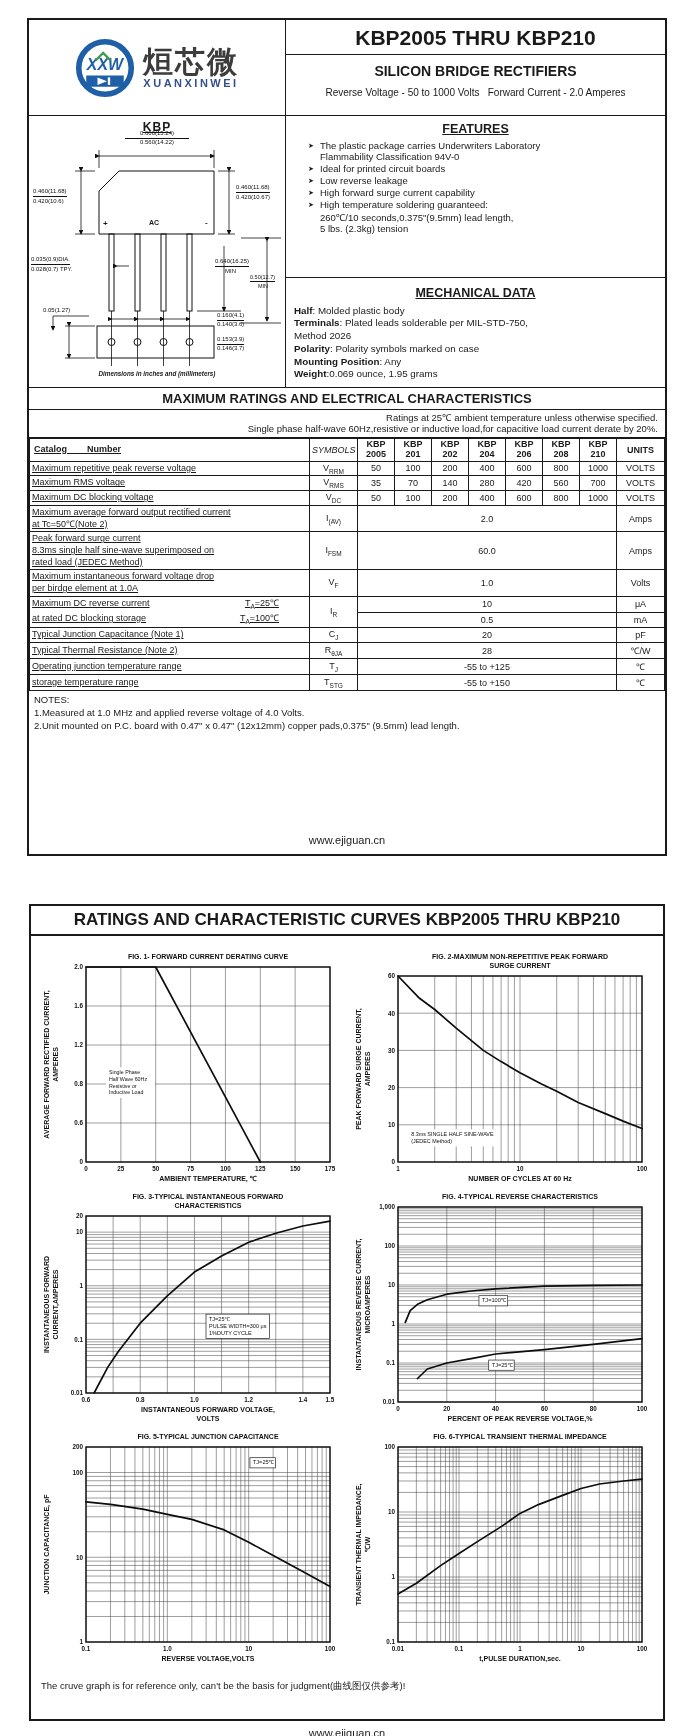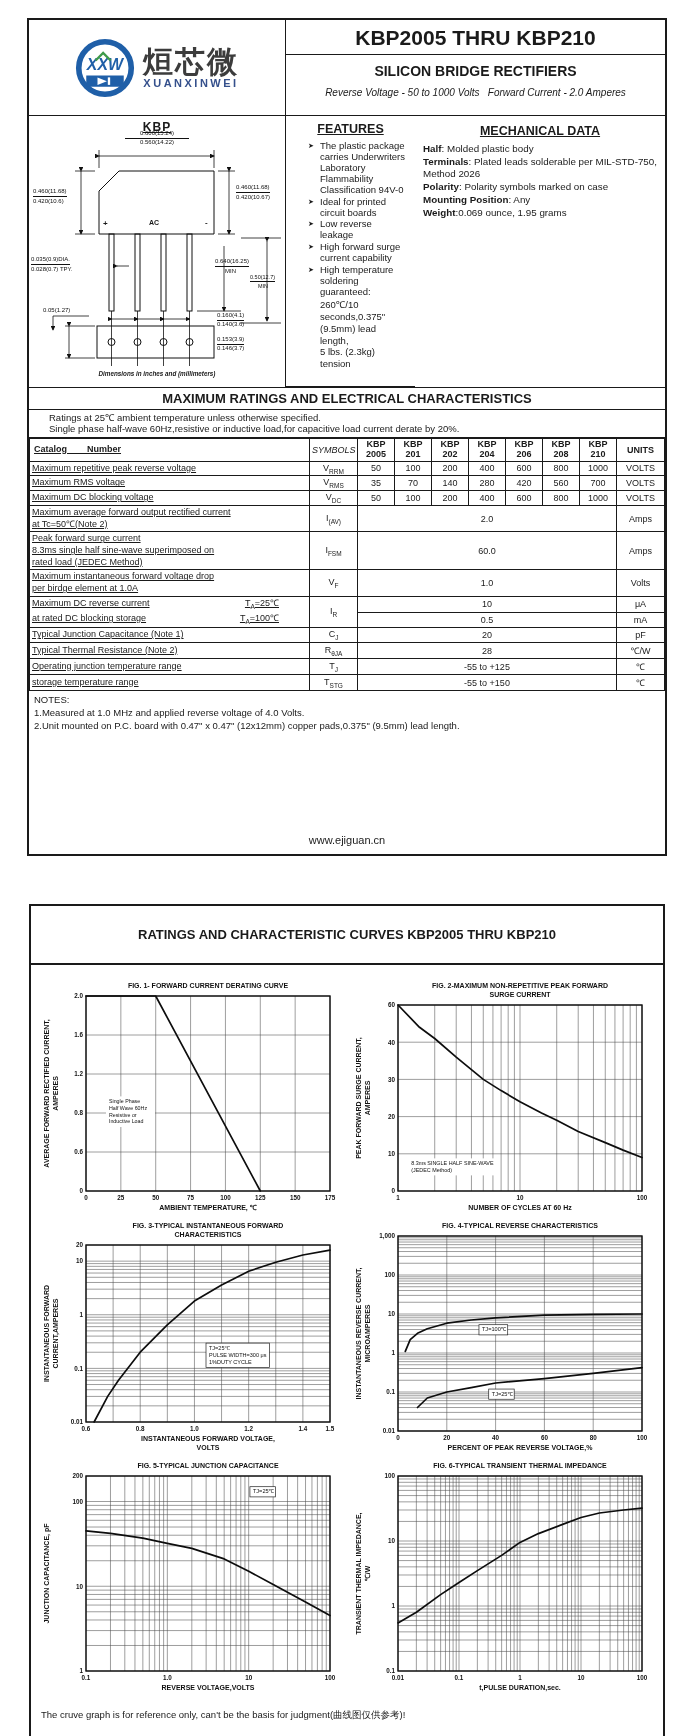--- a/index.html
+++ b/index.html
@@ -13,59 +13,59 @@
   .p1 { height:838px; display:flex; flex-direction:column; }
   .hdr { display:flex; border-bottom:1.5px solid #1a1a1a; height:96px; }
   .logo-cell { width:256px; display:flex; align-items:center; justify-content:center; gap:8px; }
   .logo-mark { width:60px; height:60px; flex:0 0 auto; }
   .logo-txt { display:flex; flex-direction:column; align-items:center; }
   .logo-cn { font-size:30px; font-weight:bold; color:#3c3c3c; letter-spacing:2px; line-height:1.05; }
   .logo-en { font-size:11px; letter-spacing:2.5px; color:#35508c; font-weight:bold; }
   .title-cell { flex:1; border-left:1.5px solid #1a1a1a; display:flex; flex-direction:column; }
   .doc-title { font-size:21px; font-weight:bold; text-align:center; padding:6px 0 4px; border-bottom:1.5px solid #1a1a1a; }
   .doc-sub { font-size:14px; font-weight:bold; text-align:center; padding:8px 0 2px; }
-  .doc-tag { font-size:10px; font-style:italic; text-align:center; padding:6px 0 2px; white-space:pre; }
+  .doc-tag { font-size:10px; text-align:center; padding:6px 0 2px; white-space:pre; }
   .body2col { display:flex; border-bottom:1.5px solid #1a1a1a; height:272px; }
   .draw-cell { width:256px; position:relative; flex:0 0 auto; }
-  .right-col { flex:1; border-left:1.5px solid #1a1a1a; display:flex; flex-direction:row; }
+  .right-col { flex:1; border-left:1.5px solid #1a1a1a; display:flex; flex-direction:column; }
   .feat { border-bottom:1.5px solid #1a1a1a; padding:4px 8px 6px; flex:1; }
   .sec-head { text-align:center; font-weight:bold; font-size:12.5px; text-decoration:underline; margin:2px 0 5px; }
   .feat-item { display:flex; font-size:9.5px; line-height:1.15; margin:1px 0 1px 14px; }
   .feat-item .blt { width:12px; flex:0 0 auto; font-size:7px; padding-top:1px; }
   .feat-item .ftxt { white-space:pre-line; }
   .feat-extra { font-size:9.5px; line-height:1.25; margin-left:26px; white-space:pre-line; }
   .mech { padding:6px 8px; }
   .mech-line { font-size:9.8px; line-height:1.3; }
   
   .dim { position:absolute; font-size:6px; line-height:1.25; color:#111; white-space:nowrap; }
   .frac { border-bottom:0.8px solid #111; }
   .kbp-t { position:absolute; left:0; right:0; top:4px; text-align:center; font-weight:bold; font-size:12px; text-decoration:underline; letter-spacing:1px; }
   .mark { position:absolute; font-size:8px; font-weight:bold; }
   .dim-caption { position:absolute; left:0; right:0; top:254px; text-align:center; font-size:6.3px; font-style:italic; font-weight:bold; }
   
   .ratings-head { text-align:center; font-weight:bold; font-size:13px; padding:3px 16px; border-bottom:1.5px solid #1a1a1a; }
-  .cond { font-size:9.5px; padding:2px 20px; border-bottom:1.5px solid #1a1a1a; line-height:1.2; }
+  .cond { font-size:9.5px; padding:2px 7px; border-bottom:1.5px solid #1a1a1a; line-height:1.2;text-align:right; }
   table.rt { width:100%; border-collapse:collapse; table-layout:fixed; }
   table.rt td { border:1px solid #1a1a1a; font-size:9px; padding:1px 2px; vertical-align:middle; }
   td.lbl { text-align:left; white-space:pre-line; line-height:1.3;text-decoration:underline; }
   td.sym { text-align:center; }
   td.val, td.unit { text-align:center; }
   td.nb { border-bottom:none !important; }
   td.nt { border-top:none !important; }
   .chead { font-weight:bold; }
   .symhead { font-style:italic; font-size:8px; text-align:center; }
   sub { font-size:6.5px; }
   .dualline { display:flex; justify-content:space-between; padding-right:28px; }
   .notes { font-size:9.5px; padding:3px 5px 8px; line-height:1.35; }
   .p1-spacer { flex:1; }
   .site { text-align:center; font-size:11px; padding:4px 0 8px; }
   .site-out { text-align:center; font-size:11px; padding:6px 0 8px; }
   
   .p2 { width:636px; margin-top:48px; }
-  .p2-head { text-align:center; font-weight:bold; font-size:13px; padding:21px 0; border-bottom:2px solid #1a1a1a; }
+  .p2-head { text-align:center; font-weight:bold; font-size:17px; padding:4px 0; border-bottom:2px solid #1a1a1a; }
   .charts { display:grid; grid-template-columns:1fr 1fr; padding:14px 4px 0; row-gap:4px; }
   .chart-cell { display:flex; justify-content:center; }
   .disclaimer { font-size:9.5px; padding:14px 10px 26px; }
   svg text { font-family:"Liberation Sans", sans-serif; }
 </style>
 </head>
 <body>
 
 <div class="page p1">
   <div class="hdr">

